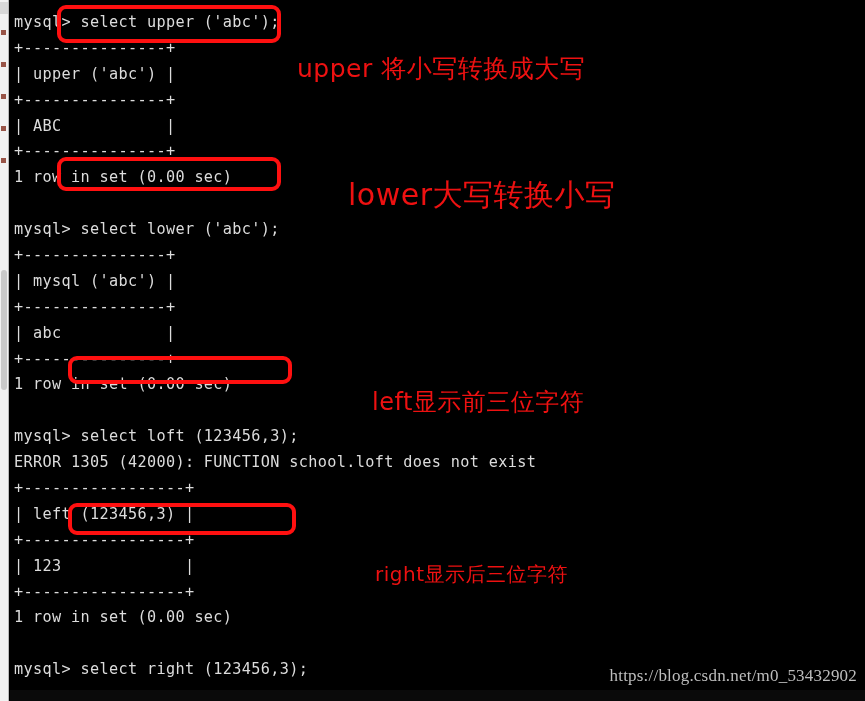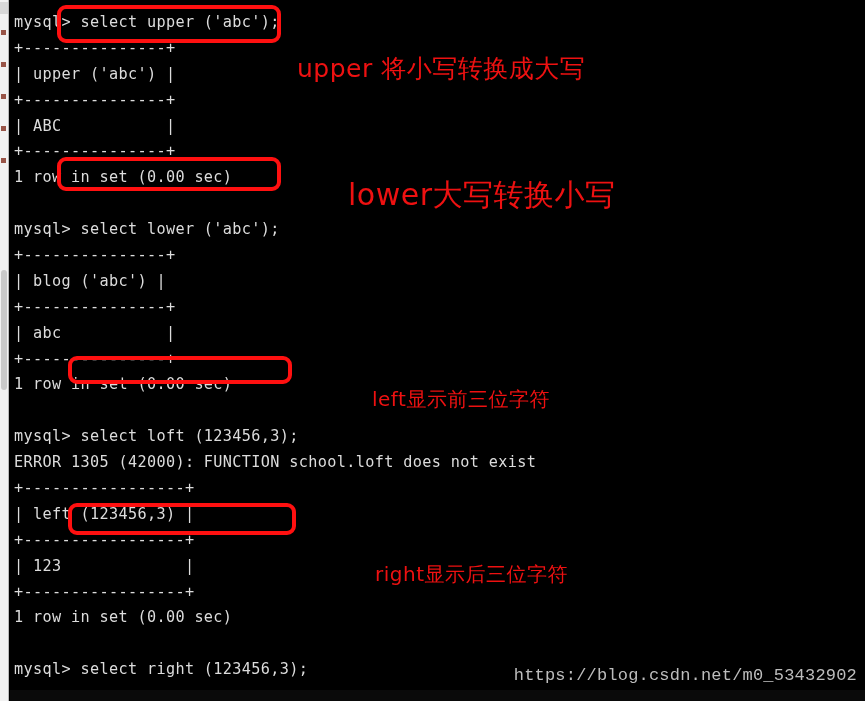--- a/index.html
+++ b/index.html
@@ -111,21 +111,21 @@
     bottom: 0;
     width: 855px;
     height: 11px;
     background: #0a0a0a;
   }
   .watermark {
     position: absolute;
     right: 8px;
     top: 666px;
     color: #bdbdbd;
-    font-family: Liberation Mono, monospace;
+    font-family: Liberation Serif, serif;
     font-size: 17px;
     letter-spacing: 0.2px;
     white-space: pre;
   }
 </style>
 </head>
 <body>
 
 <div id="screen">
 
@@ -144,21 +144,21 @@
         <div class="tline">mysql&gt; select upper ('abc');</div>
         <div class="tline">+---------------+</div>
         <div class="tline">| upper ('abc') |</div>
         <div class="tline">+---------------+</div>
         <div class="tline">| ABC           |</div>
         <div class="tline">+---------------+</div>
         <div class="tline">1 row in set (0.00 sec)</div>
         <div class="tline blank"> </div>
         <div class="tline">mysql&gt; select lower ('abc');</div>
         <div class="tline">+---------------+</div>
-        <div class="tline">| blog ('abc') |</div>
+        <div class="tline">| mysql ('abc') |</div>
         <div class="tline">+---------------+</div>
         <div class="tline">| abc           |</div>
         <div class="tline">+---------------+</div>
         <div class="tline">1 row in set (0.00 sec)</div>
         <div class="tline blank"> </div>
         <div class="tline">mysql&gt; select loft (123456,3);</div>
         <div class="tline">ERROR 1305 (42000): FUNCTION school.loft does not exist</div>
         <div class="tline">+-----------------+</div>
         <div class="tline">| left (123456,3) |</div>
         <div class="tline">+-----------------+</div>
@@ -172,20 +172,20 @@
 
   <div id="highlight-layer">
       <div class="hl-box" style="left: 57px; top: 5px; width: 224px; height: 38px;"></div>
       <div class="hl-box" style="left: 57px; top: 157px; width: 224px; height: 34px;"></div>
       <div class="hl-box" style="left: 68px; top: 356px; width: 224px; height: 28px;"></div>
       <div class="hl-box" style="left: 68px; top: 503px; width: 228px; height: 32px;"></div>
     </div>
   <div id="annotation-layer">
       <div class="note" style="left: 297px; top: 11px; font-size: 25px; margin-top: 41px;">upper 将小写转换成大写</div>
       <div class="note" style="left: 348px; top: 175px; font-size: 30px;">lower大写转换小写</div>
-      <div class="note" style="left: 372px; top: 386px; font-size: 20px;">left显示前三位字符</div>
+      <div class="note" style="left: 372px; top: 386px; font-size: 24px;">left显示前三位字符</div>
       <div class="note" style="left: 375px; top: 561px; font-size: 20px;">right显示后三位字符</div>
     </div>
 
   <div class="watermark-bar"></div>
   <div class="watermark">https://blog.csdn.net/m0_53432902</div>
 
 </div>
 
 </body></html>

